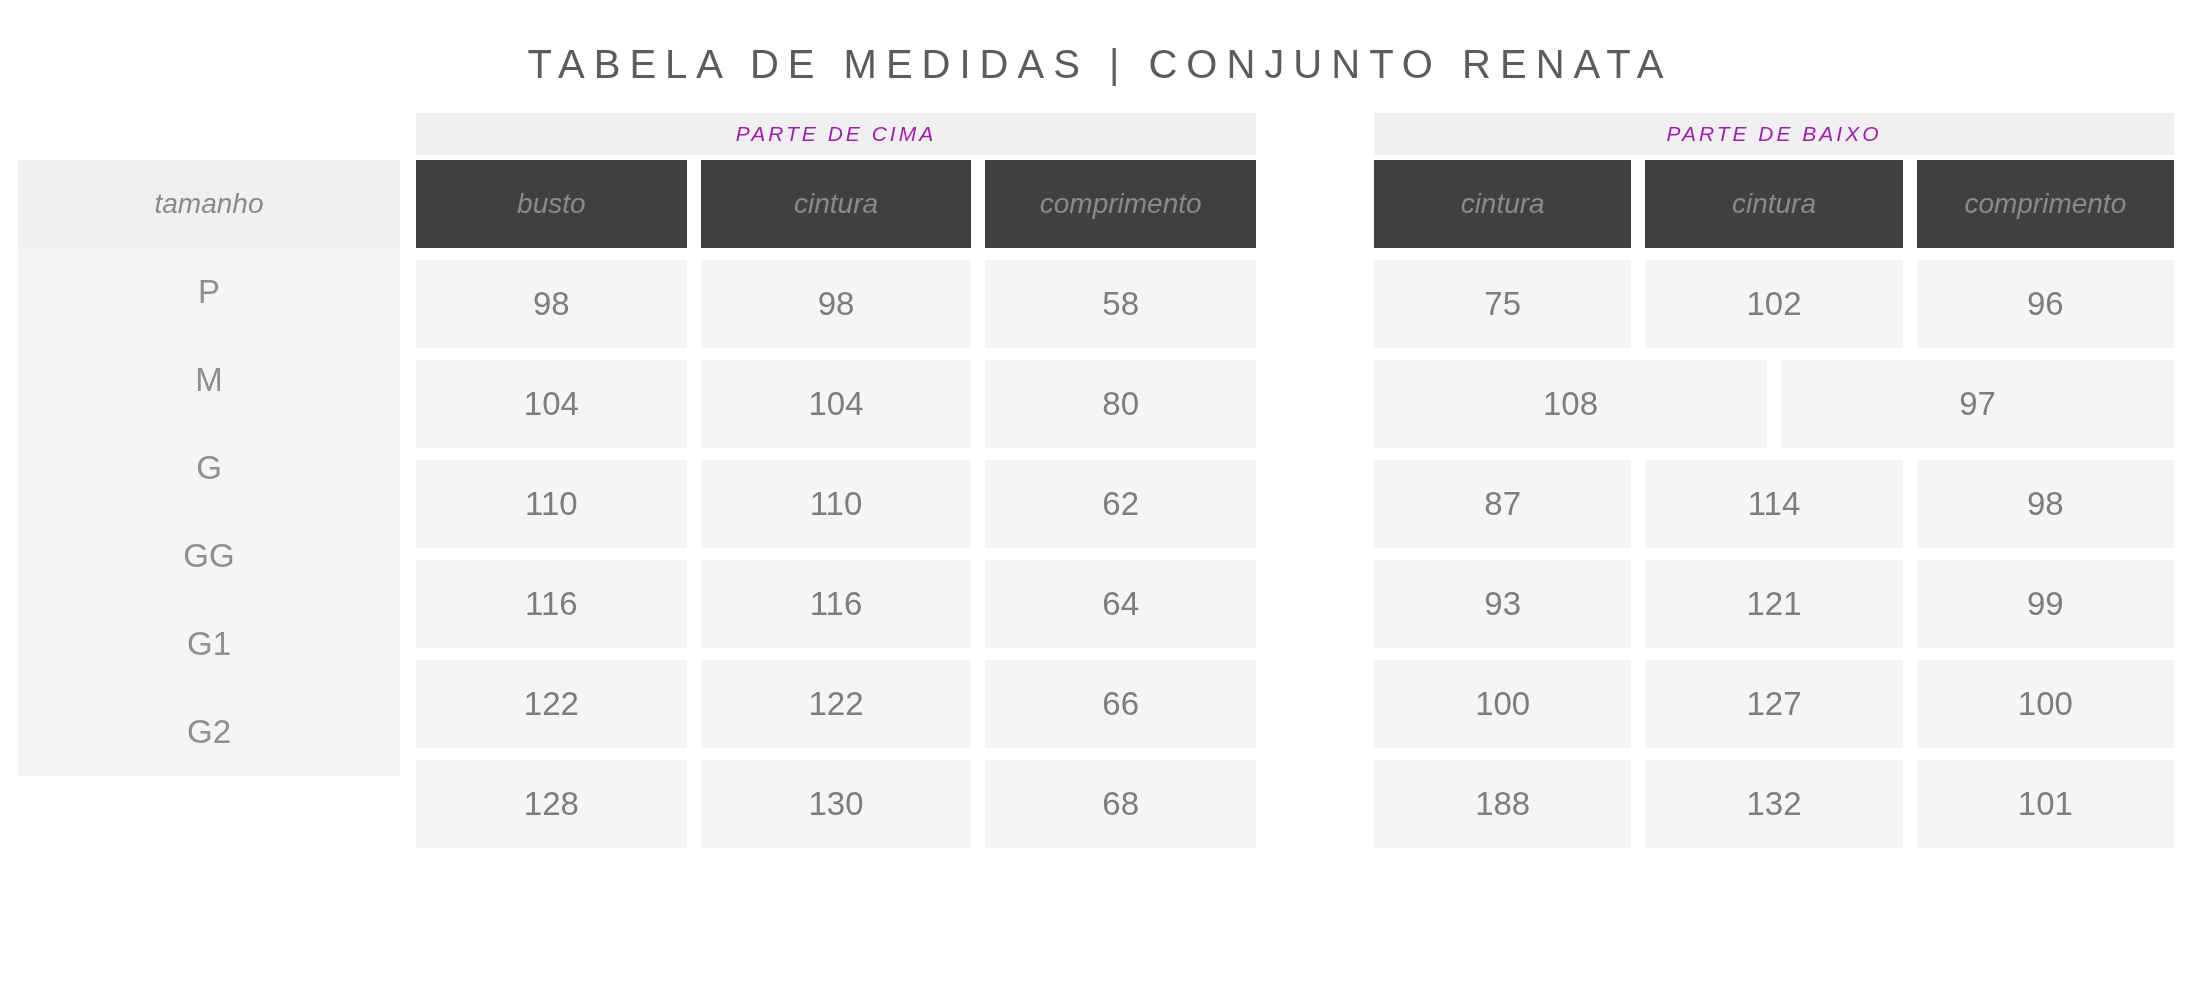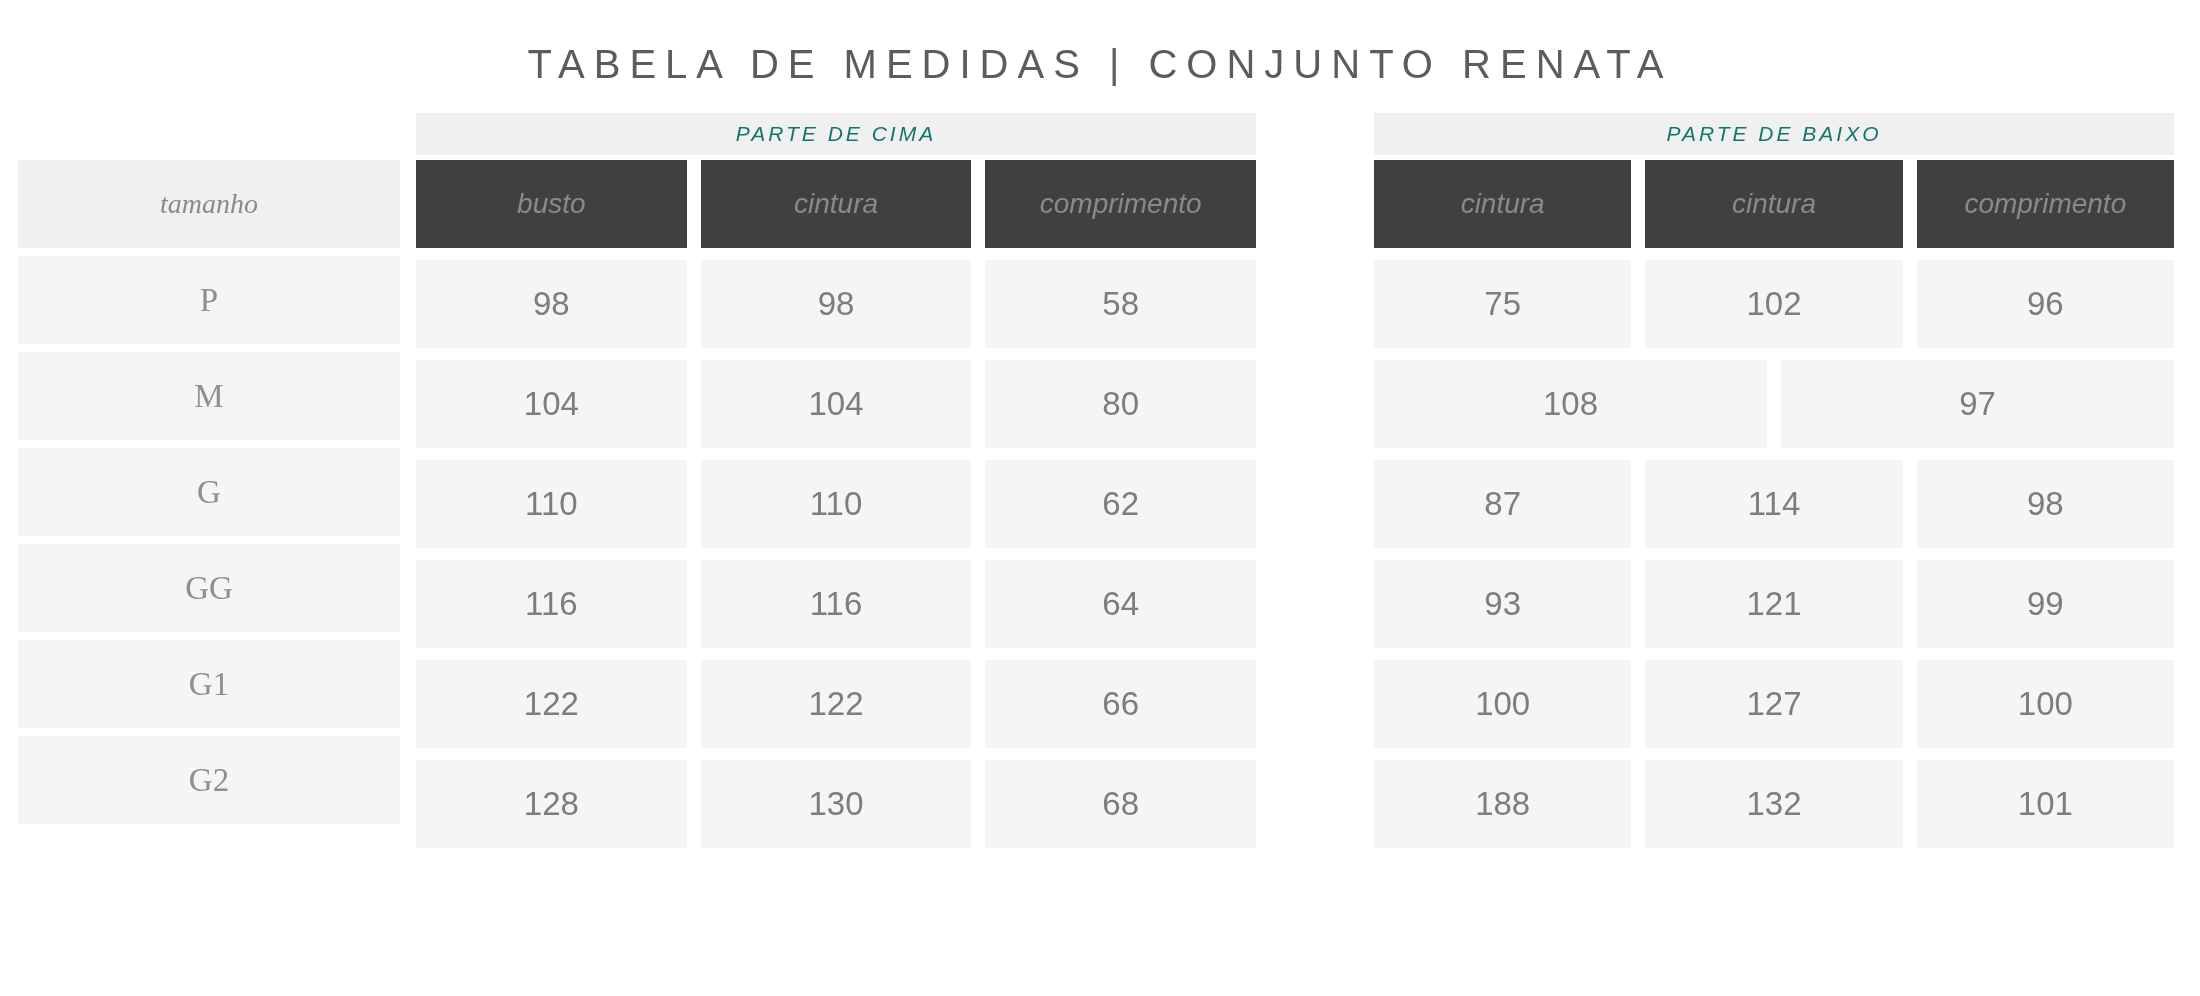--- a/index.html
+++ b/index.html
@@ -54,21 +54,21 @@
   .group-right { width: 800px; }
 
   .group-header {
     background: #f0f0f0;
     height: 42px;
     line-height: 42px;
     text-align: center;
     font-style: italic;
     font-size: 21px;
     letter-spacing: 3px;
-    color: #0f766e;
+    color: #a21caf;
     margin-bottom: 5px;
   }
   .spacer-head {
     height: 47px;
   }
   .row {
     display: flex;
     flex-direction: row;
     gap: 14px;
     margin-bottom: 12px;
@@ -93,22 +93,21 @@
   }
   .size-cell {
     background: #f5f5f5;
     height: 88px;
     display: flex;
     align-items: center;
     justify-content: center;
     font-size: 33px;
     color: #8f8f8f;
     font-weight: 300;
-    margin-bottom: 8px;
-    font-family: Liberation Serif, serif;
+    margin-bottom: 0;
   }
   .size-cell.head {
     background: #f0f0f0;
     font-style: italic;
     font-size: 28px;
     color: #8a8a8a;
     font-weight: 400;
   }
   .mid-gap {
     width: 118px;

